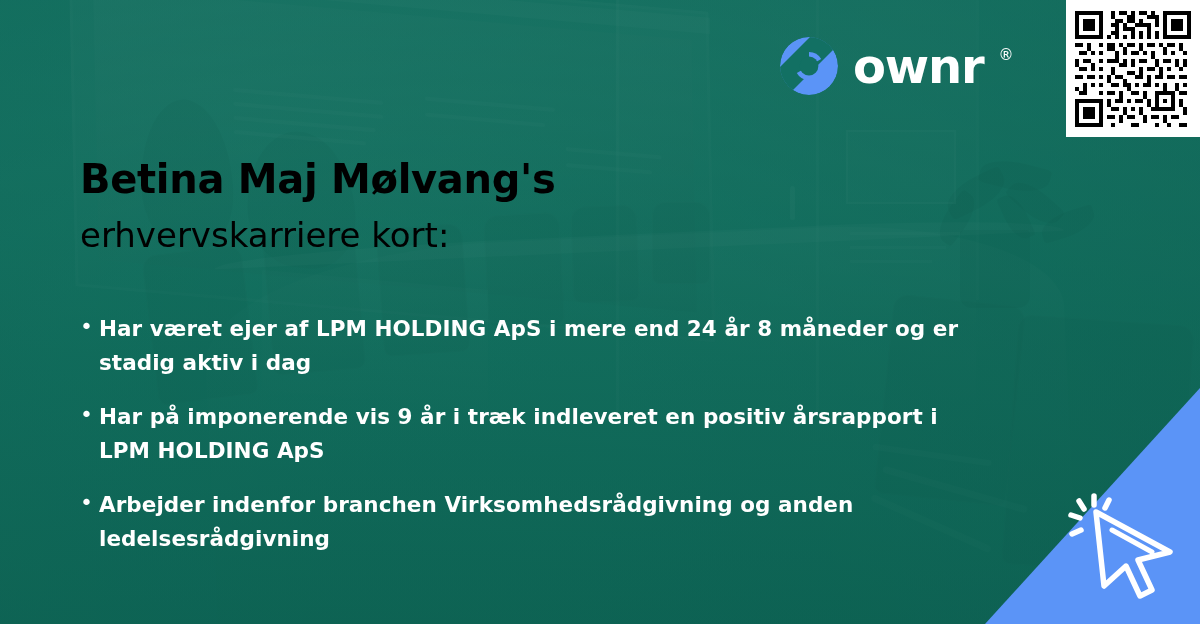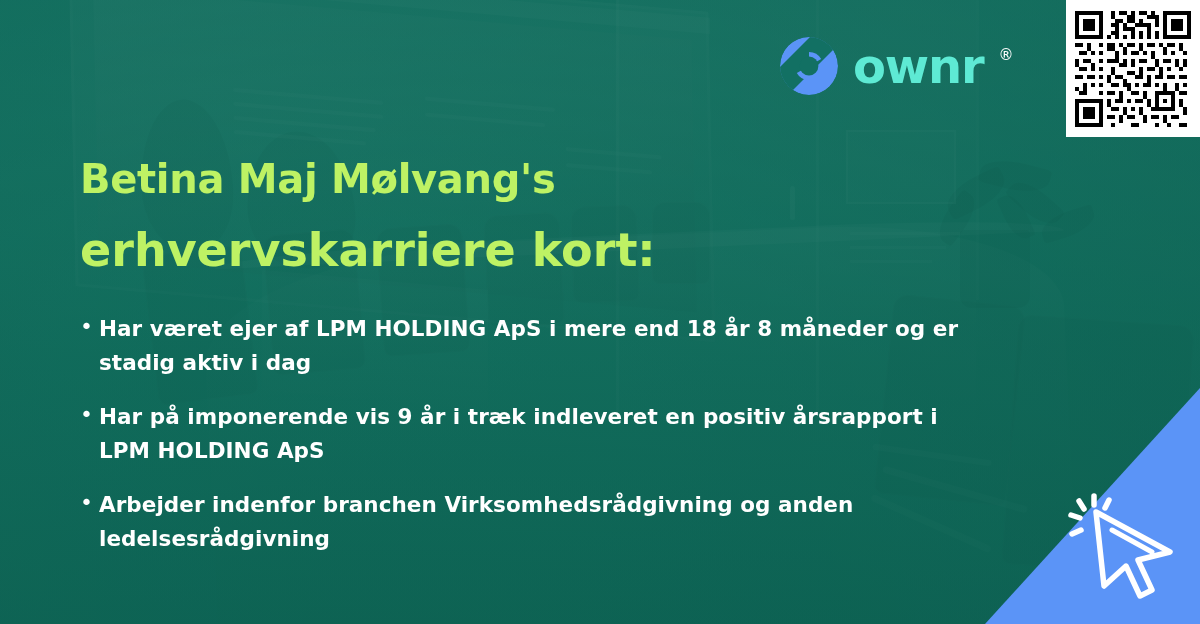--- a/index.html
+++ b/index.html
@@ -142,21 +142,21 @@
 
   
   #content { position:absolute; inset:0; }
 
   #logo {
     position:absolute; left:779px; top:36px;
     display:flex; align-items:center; gap:14px;
   }
   #logo-mark { width:60px; height:60px; display:block; }
   #logo-word {
-    color:#5eead4;
+    color:#ffffff;
     font-size:48px;
     font-weight:bold;
     letter-spacing:-1.2px;
     line-height:1;
     font-family:"DejaVu Sans", sans-serif;
   }
   #logo-reg {
     color:#ffffff;
     font-size:15px;
     line-height:1;
@@ -168,31 +168,31 @@
   #qr {
     position:absolute; left:1066px; top:0;
     width:134px; height:137px;
     background:#ffffff;
     padding:9px;
   }
   #qr svg { display:block; width:100%; height:100%; }
 
   #headline {
     position:absolute; left:80px; top:157px;
-    color:#bef264;
+    color:#000000;
   }
   #headline-1 {
     font-size:40px; font-weight:bold;
     letter-spacing:-0.3px;
     line-height:1.12;
   }
   #headline-2 {
-    font-size:46px; font-weight:bold;
+    font-size:34px; font-weight:normal;
     line-height:1.25;
-    margin-top:20px;
+    margin-top:12px;
   }
 
   #bullets {
     position:absolute; left:80px; top:312px;
     width:880px;
   }
   .bullet {
     display:flex;
     align-items:flex-start;
     margin-bottom:21px;
@@ -479,21 +479,21 @@
     </div>
 
     <div id="headline">
       <div id="headline-1">Betina Maj Mølvang's</div>
       <div id="headline-2">erhvervskarriere kort:</div>
     </div>
 
     <div id="bullets">
       <div class="bullet">
         <div class="bullet-dot">•</div>
-        <div class="bullet-text">Har været ejer af LPM HOLDING ApS i mere end 18 år 8 måneder og er stadig aktiv i dag</div>
+        <div class="bullet-text">Har været ejer af LPM HOLDING ApS i mere end 24 år 8 måneder og er stadig aktiv i dag</div>
       </div>
       <div class="bullet">
         <div class="bullet-dot">•</div>
         <div class="bullet-text">Har på imponerende vis 9 år i træk indleveret en positiv årsrapport i LPM HOLDING ApS</div>
       </div>
       <div class="bullet">
         <div class="bullet-dot">•</div>
         <div class="bullet-text">Arbejder indenfor branchen Virksomhedsrådgivning og anden ledelsesrådgivning</div>
       </div>
     </div>

